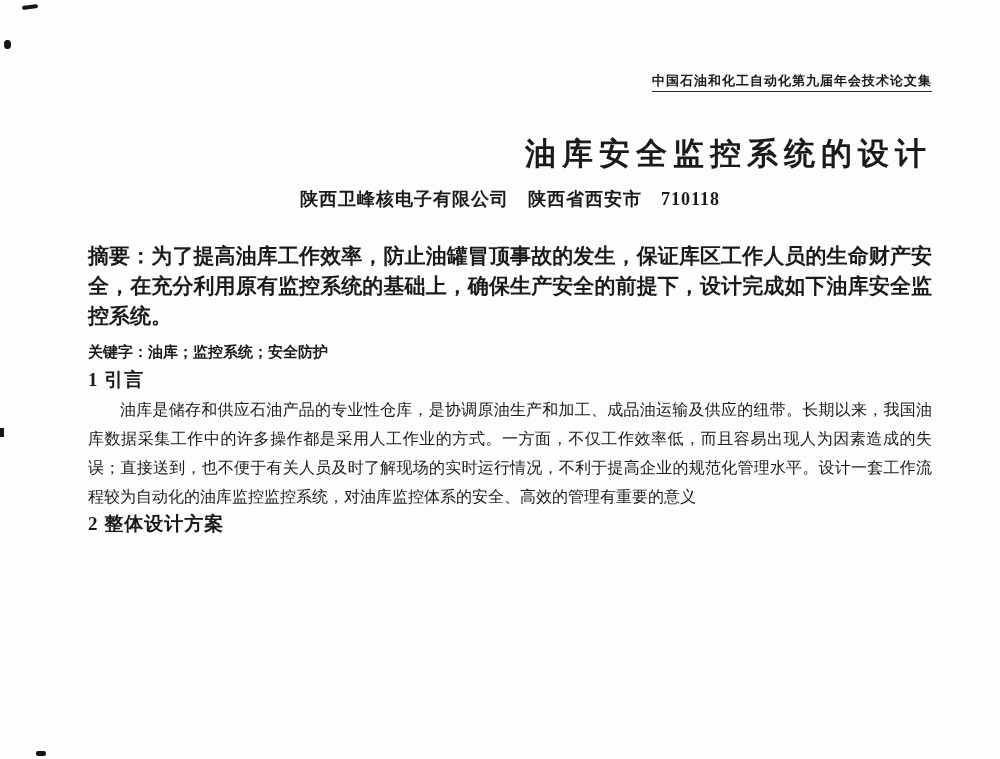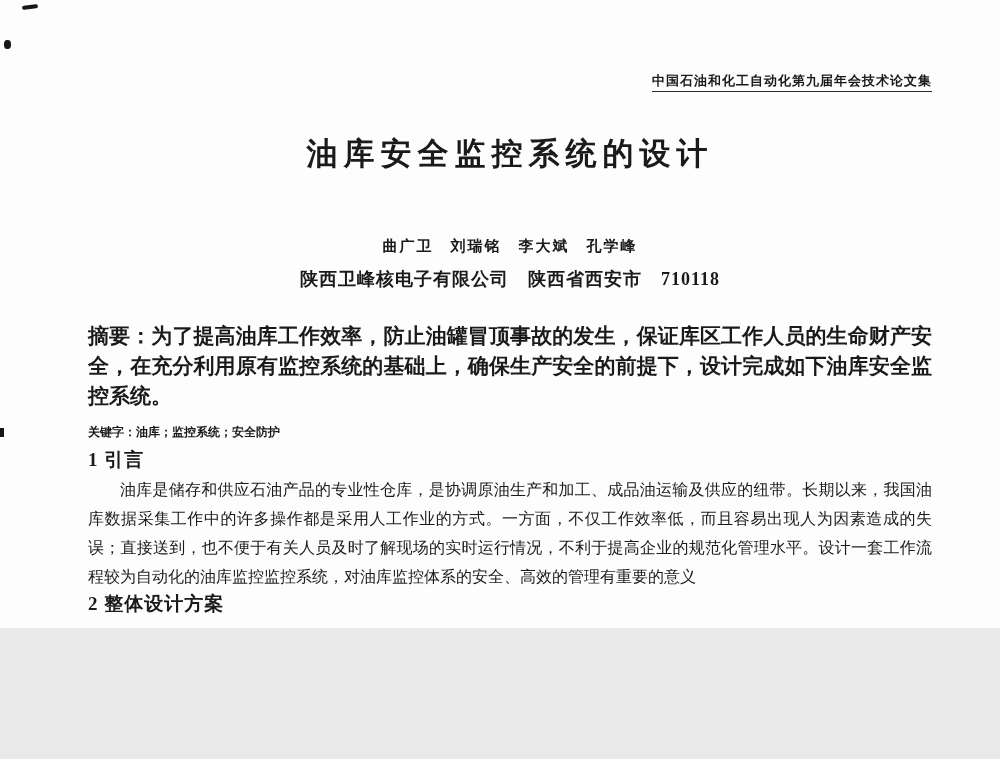--- a/index.html
+++ b/index.html
@@ -3,21 +3,21 @@
 <meta charset="utf-8">
 <style>
   html, body {
     margin: 0;
     padding: 0;
     background: #e9e9e9;
   }
   .page {
     position: relative;
     width: 1000px;
-    height: 628px;
+    height: 759px;
     margin: 0 auto;
     background: #fdfdfd;
     color: #1a1a1a;
     font-family: "Liberation Serif", "DejaVu Serif", serif;
     overflow: hidden;
     box-sizing: border-box;
   }
   .content {
     padding: 0 68px 0 88px;
   }
@@ -33,21 +33,21 @@
   }
   .journal-header .header-text {
     display: inline-block;
     border-bottom: 1px solid #2a2a2a;
     padding-bottom: 2px;
     font-weight: 600;
     letter-spacing: 1px;
   }
   .paper-title {
     margin-top: 40px;
-    text-align: center;
+    text-align: right;
     font-size: 31px;
     line-height: 44px;
     font-weight: 700;
     letter-spacing: 6px;
   }
   .authors {
     margin-top: 60px;
     text-align: center;
     font-size: 15px;
     line-height: 20px;
@@ -68,21 +68,21 @@
     line-height: 30px;
     font-weight: 600;
     text-align: justify;
   }
   .abstract .label,
   .keywords .label {
     font-weight: 800;
   }
   .keywords {
     margin-top: 6px;
-    font-size: 12px;
+    font-size: 15px;
     line-height: 30px;
     font-weight: 600;
   }
   .section-heading {
     margin-top: 0;
     font-size: 19px;
     line-height: 25px;
     font-weight: 700;
     letter-spacing: 1px;
   }
@@ -114,21 +114,20 @@
   <div class="artifact artifact-d"></div>
 
   <div class="content">
 
     <div class="journal-header">
       <span class="header-text">中国石油和化工自动化第九届年会技术论文集</span>
     </div>
 
     <h1 class="paper-title">油库安全监控系统的设计</h1>
 
-    <div class="authors">曲广卫　刘瑞铭　李大斌　孔学峰</div>
 
     <div class="affiliation">陕西卫峰核电子有限公司　陕西省西安市　710118</div>
 
     <p class="abstract"><span class="label">摘要：</span><span>为了提高油库工作效率，防止油罐冒顶事故的发生，保证库区工作人员的生命财产安全，在充分利用原有监控系统的基础上，确保生产安全的前提下，设计完成如下油库安全监控系统。</span></p>
 
     <p class="keywords"><span class="label">关键字：</span><span>油库；监控系统；安全防护</span></p>
 
     <h2 class="section-heading">1 引言</h2>
 
     <p class="para">油库是储存和供应石油产品的专业性仓库，是协调原油生产和加工、成品油运输及供应的纽带。长期以来，我国油库数据采集工作中的许多操作都是采用人工作业的方式。一方面，不仅工作效率低，而且容易出现人为因素造成的失误；直接送到，也不便于有关人员及时了解现场的实时运行情况，不利于提高企业的规范化管理水平。设计一套工作流程较为自动化的油库监控监控系统，对油库监控体系的安全、高效的管理有重要的意义</p>

